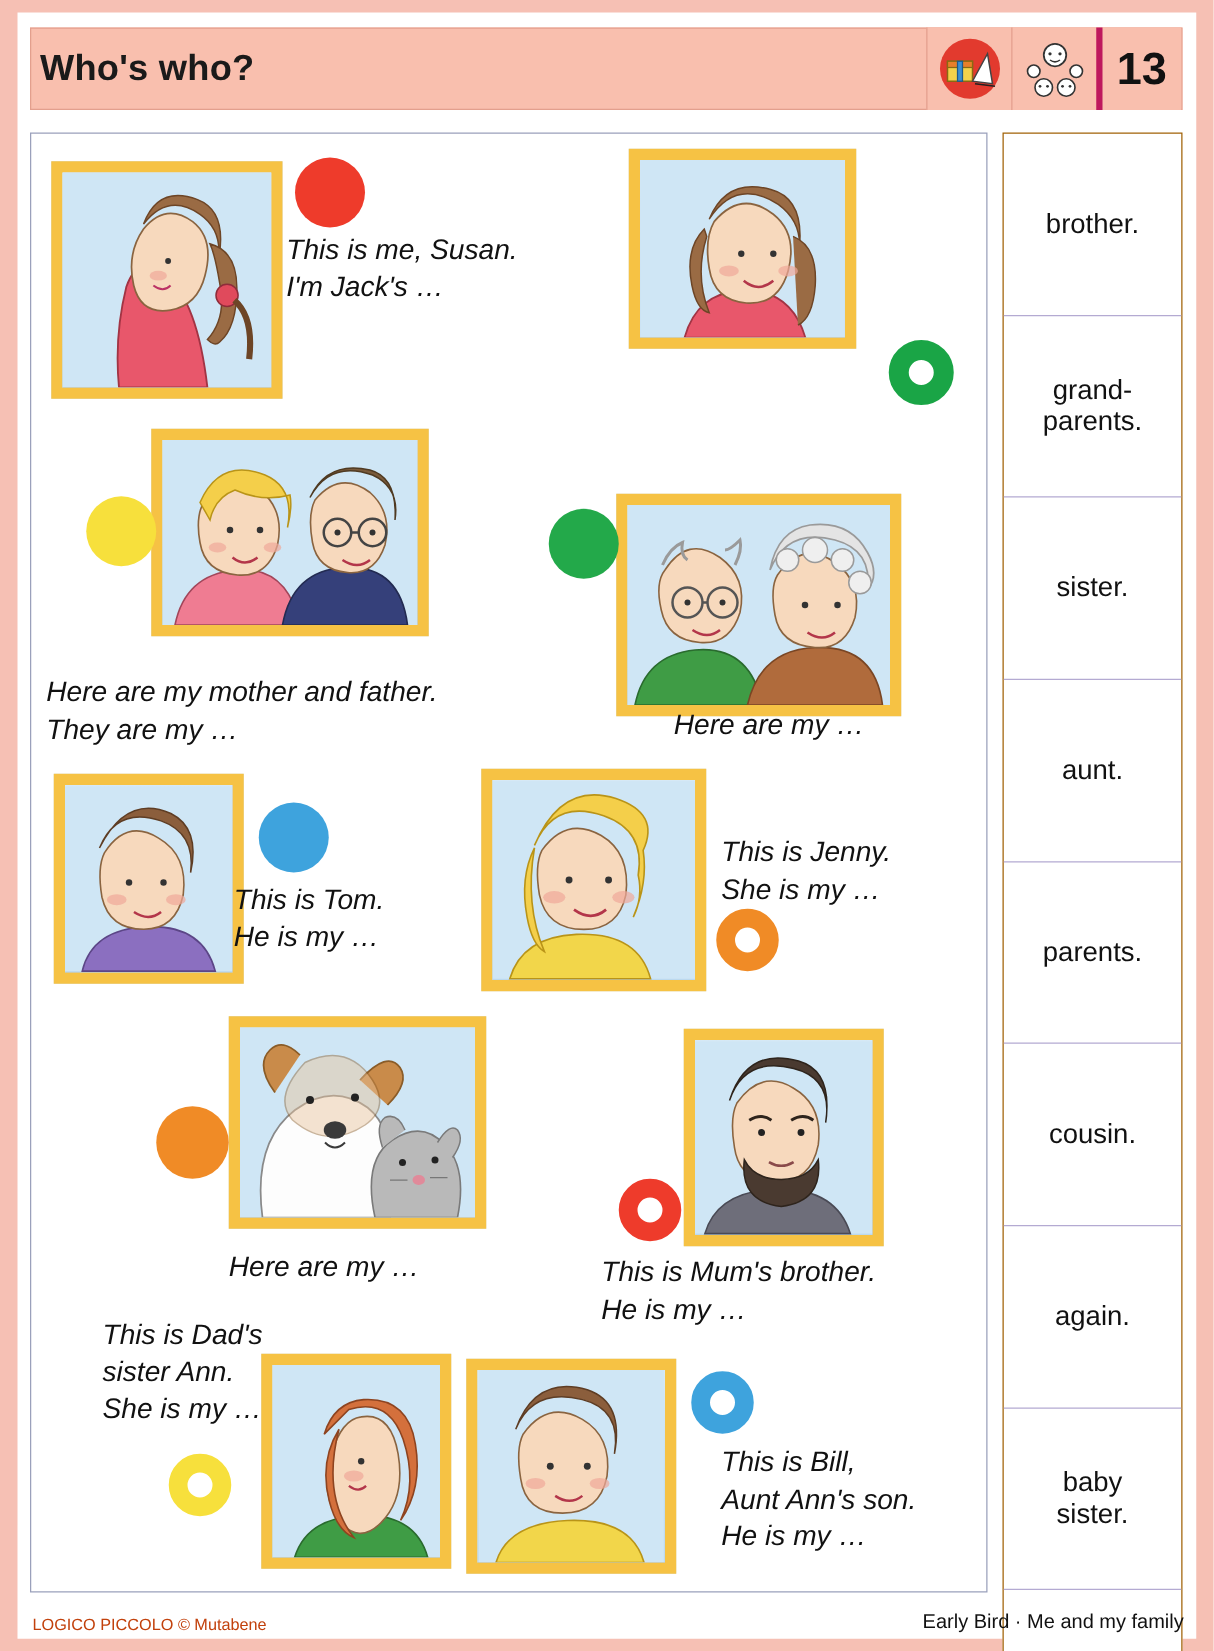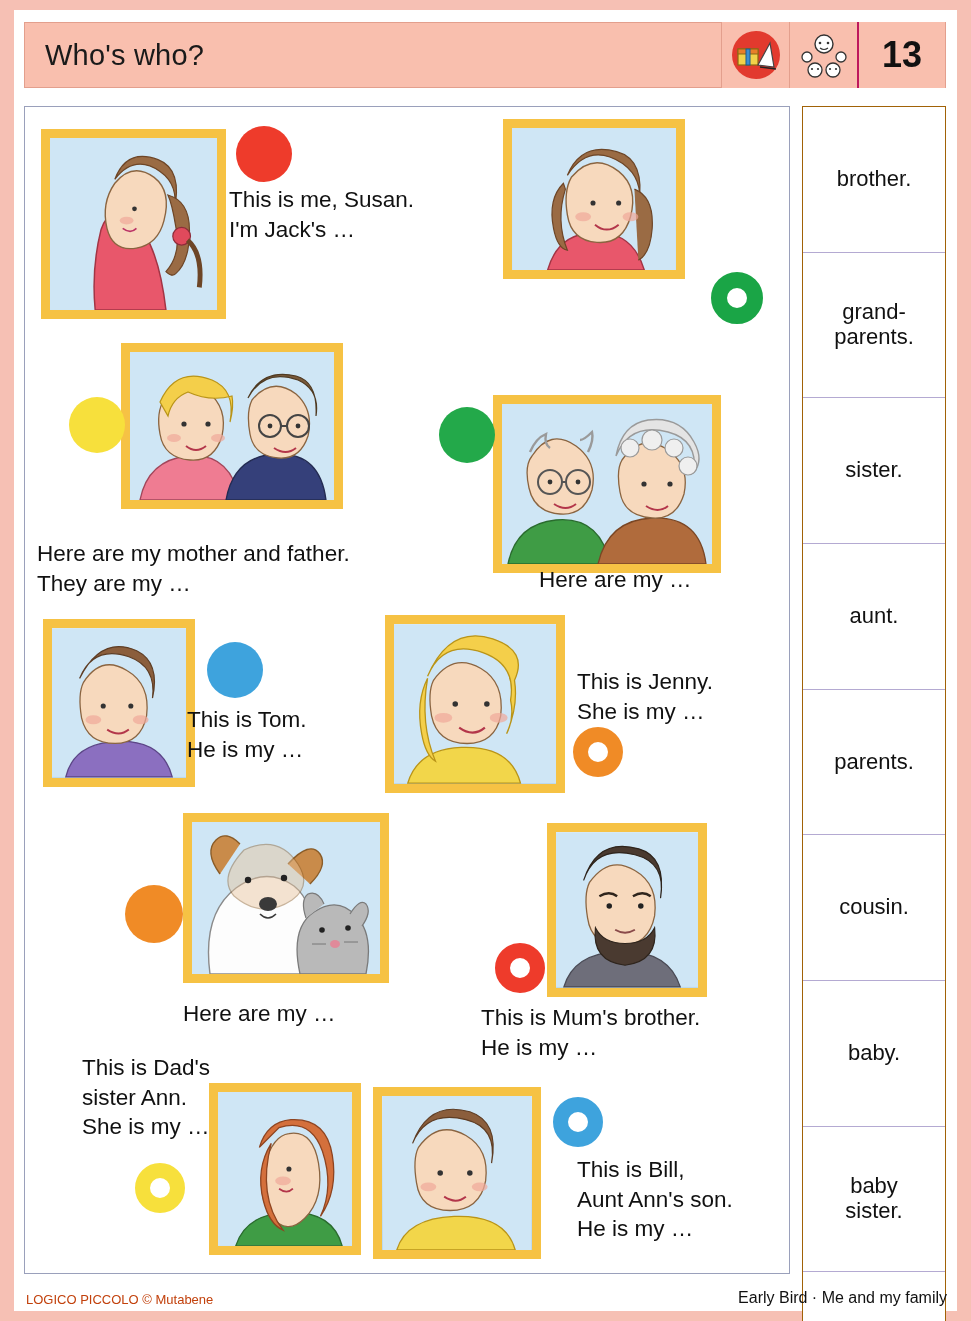--- a/index.html
+++ b/index.html
@@ -18,30 +18,30 @@
     border-top:10px solid #f6c0b4;
     border-bottom:10px solid #f6c0b4;
     box-sizing:border-box;
   }
   .header{
     position:absolute;left:24px;top:22px;width:922px;height:66px;
     background:#f9bfae;border:1px solid #e39f8d;box-sizing:border-box;
     display:flex;align-items:center;
   }
   .header-title{
-    font-size:29px;font-weight:normal;color:#1a1a1a;margin-left:20px;letter-spacing:.2px;
+    font-size:29px;font-weight:bold;color:#1a1a1a;margin-left:7px;letter-spacing:.2px;
   }
   .header-spacer{flex:1;}
   .header-icon-box{
     width:68px;height:66px;border-left:1px solid #e39f8d;
     display:flex;align-items:center;justify-content:center;box-sizing:border-box;
     background:#f9bfae;
   }
   .header-num{
-    width:88px;height:66px;border-left:2px solid #be185d;
+    width:68px;height:66px;border-left:5px solid #be185d;
     display:flex;align-items:center;justify-content:center;box-sizing:border-box;
     font-size:36px;font-weight:bold;color:#111;background:#f9bfae;
   }
   
   .main-panel{
     position:absolute;left:24px;top:106px;width:766px;height:1168px;
     background:#fff;border:1px solid #9aa0bb;box-sizing:border-box;
   }
   
   .answers{
@@ -69,21 +69,21 @@
     border:9px solid #f6c244;
     background:#cfe4f3;
     box-shadow:0 0 0 1px #c78b1f inset;
   }
   .frame .inner{
     width:100%;height:100%;position:relative;overflow:hidden;
     background:linear-gradient(#d6e9f6,#bcd9ee);
   }
   
   .caption{
-    position:absolute;font-size:22.5px;line-height:1.32;color:#111;white-space:pre-line;
+    position:absolute;font-size:22.5px;line-height:1.32;color:#111;white-space:pre-line;font-style:italic;
   }
   
   .dot{position:absolute;border-radius:50%;}
   .dot.ring{box-sizing:border-box;background:#fff;}
   svg{display:block;}
 </style>
 </head>
 <body>
 
 <div class="page-frame"></div>
@@ -349,20 +349,20 @@
 </div>
 
 <div class="answers">
   <div class="answer-cell">brother.</div>
   <div class="answer-cell">grand-
 parents.</div>
   <div class="answer-cell">sister.</div>
   <div class="answer-cell">aunt.</div>
   <div class="answer-cell">parents.</div>
   <div class="answer-cell">cousin.</div>
-  <div class="answer-cell">baby.</div>
+  <div class="answer-cell">again.</div>
   <div class="answer-cell">baby
 sister.</div>
   <div class="answer-cell">family.</div>
 </div>
 
 <div class="footer-left">LOGICO PICCOLO  © Mutabene</div>
 <div class="footer-right">Early Bird · Me and my family</div>
 
 </body></html>

